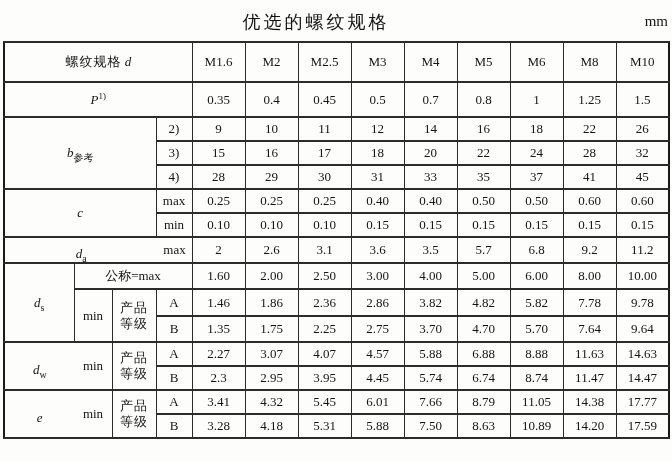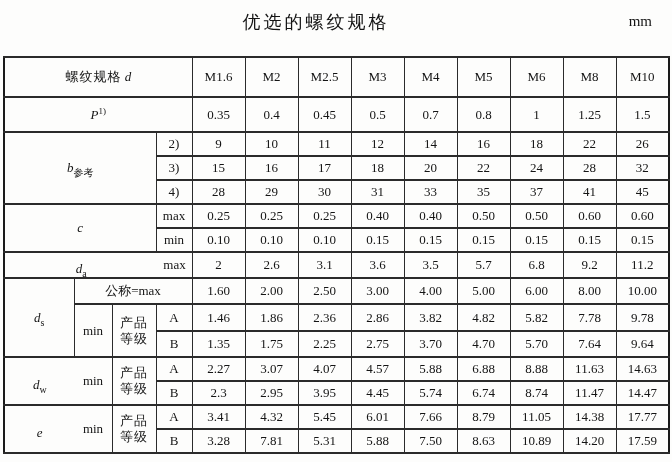--- a/index.html
+++ b/index.html
@@ -4,27 +4,27 @@
 <style>
   * { box-sizing: border-box; }
   html, body { margin: 0; padding: 0; }
   .page {
     width: 672px; height: 462px;
     background: #fdfdfc;
     color: #141414;
     font-family: "Liberation Serif", "DejaVu Serif", serif;
     position: relative; overflow: hidden;
   }
-  .title-row { height: 56px; position: relative; }
+  .title-row { height: 41px; position: relative; }
   .title {
     position: absolute; left: 0; right: 40px; top: 10px;
     text-align: center; font-size: 18px; letter-spacing: 3px;
     font-weight: 500;
   }
-  .unit { position: absolute; right: 20px; top: 13px; font-size: 15px; }
+  .unit { position: absolute; right: 4px; top: 13px; font-size: 15px; }
 
   table.spec {
     border-collapse: collapse; table-layout: fixed;
     margin-left: 3px; width: 663px;
     border: 2px solid #1a1a1a;
   }
   td {
     border: 1px solid #2b2b2b;
     border-top-width: 2px; border-bottom-width: 2px;
     text-align: center; vertical-align: middle;
@@ -290,21 +290,21 @@
           <td>6.01</td>
           <td>7.66</td>
           <td>8.79</td>
           <td>11.05</td>
           <td>14.38</td>
           <td>17.77</td>
         </tr>
     <tr class="std">
       <td>B</td>
     <td>3.28</td>
-          <td>7.81</td>
+          <td>4.18</td>
           <td>5.31</td>
           <td>5.88</td>
           <td>7.50</td>
           <td>8.63</td>
           <td>10.89</td>
           <td>14.20</td>
           <td>17.59</td>
         </tr>
 
   </tbody>

